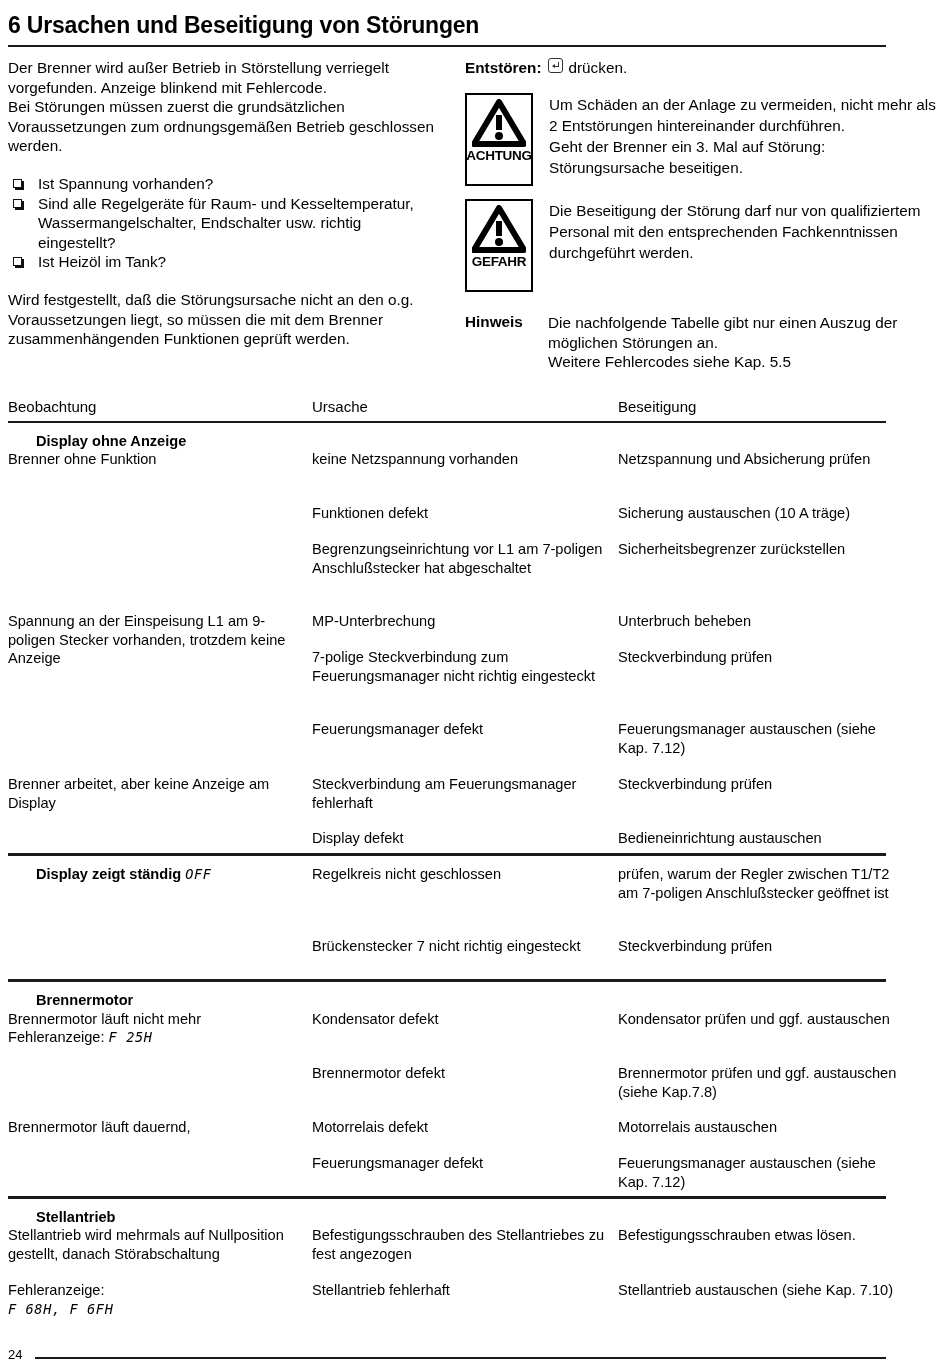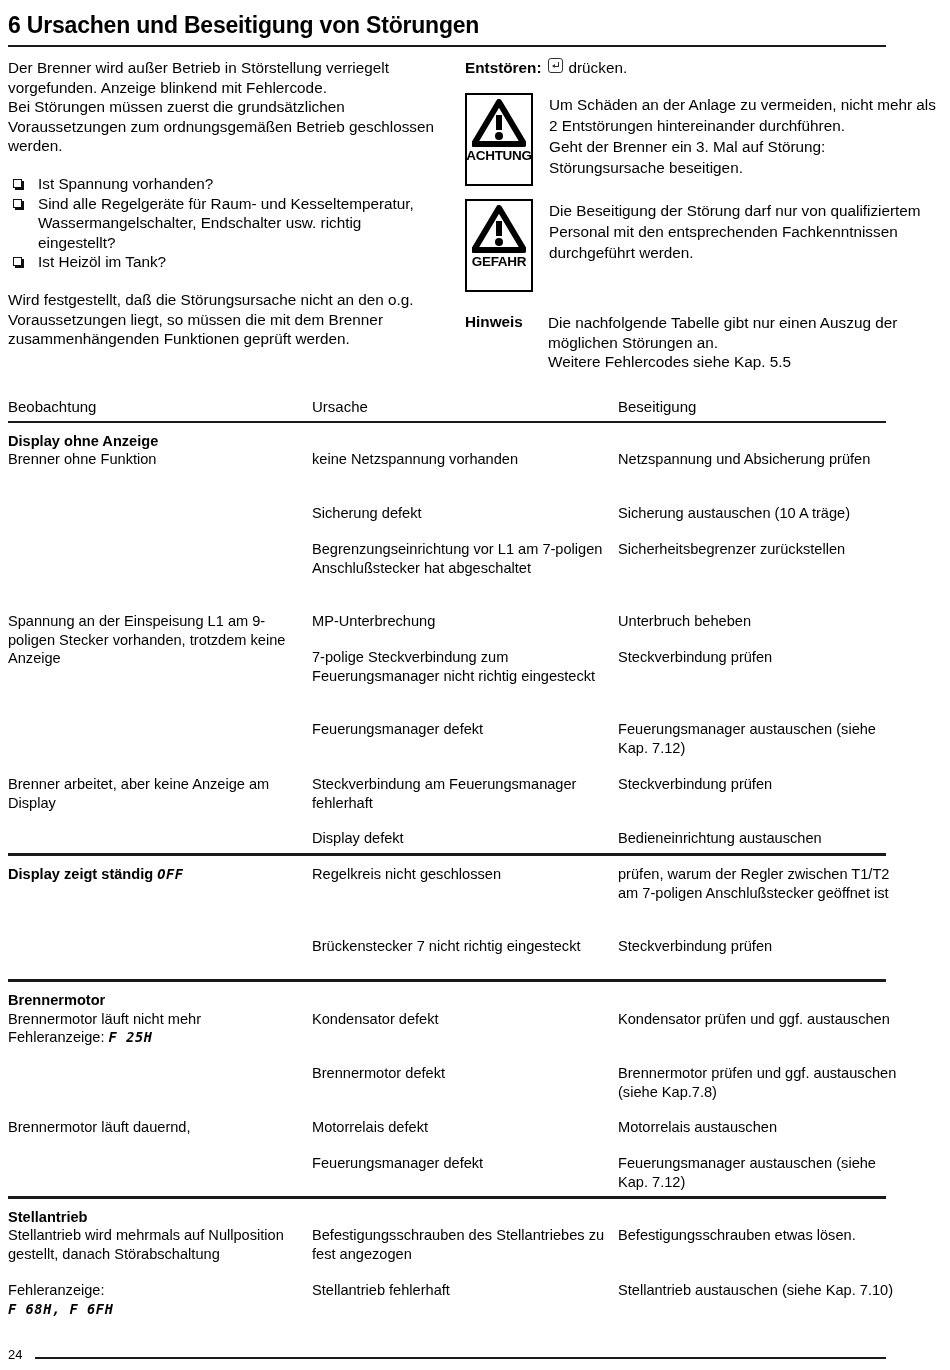--- a/index.html
+++ b/index.html
@@ -200,25 +200,26 @@
   .col1 { left: 8px;   width: 300px; }
   .col2 { left: 312px; width: 300px; }
   .col3 { left: 618px; width: 285px; }
 
   .hdr {
     font-weight: normal;
     font-size: 15px;
   }
   .sect-head {
     font-weight: bold;
+    margin-left: 28px;
   }
   .lcd {
     font-family: "DejaVu Sans Mono", monospace;
     font-style: italic;
-    font-weight: bold;
+    font-weight: normal;
     font-size: 13.6px;
     letter-spacing: 0.6px;
   }
 
   
   .page-num {
     position: absolute;
     left: 8px;
     top: 1347px;
     font-size: 13px;
@@ -307,21 +308,21 @@
     <div class="cell col2 hdr" style="top:398px;">Ursache</div>
     <div class="cell col3 hdr" style="top:398px;">Beseitigung</div>
     <div class="rule thin" style="top:421px;"></div>
 
     <div class="cell col1 sect-head" style="top:432px;">Display ohne Anzeige</div>
     <div class="cell col1" style="top:450px;">Brenner ohne Funktion</div>
 
     <div class="cell col2" style="top:450px;">keine Netzspannung vorhanden</div>
     <div class="cell col3" style="top:450px;">Netzspannung und Absicherung prüfen</div>
 
-    <div class="cell col2" style="top:504px;">Sicherung defekt</div>
+    <div class="cell col2" style="top:504px;">Funktionen defekt</div>
     <div class="cell col3" style="top:504px;">Sicherung austauschen (10 A träge)</div>
 
     <div class="cell col2" style="top:540px;">Begrenzungseinrichtung vor L1 am 7-poligen Anschlußstecker hat abgeschaltet</div>
     <div class="cell col3" style="top:540px;">Sicherheitsbegrenzer zurückstellen</div>
 
     <div class="cell col1" style="top:612px;">Spannung an der Einspeisung L1 am 9-poligen Stecker vorhanden, trotzdem keine Anzeige</div>
     <div class="cell col2" style="top:612px;">MP-Unterbrechung</div>
     <div class="cell col3" style="top:612px;">Unterbruch beheben</div>
 
     <div class="cell col2" style="top:648px;">7-polige Steckverbindung zum Feuerungsmanager nicht richtig eingesteckt</div>

